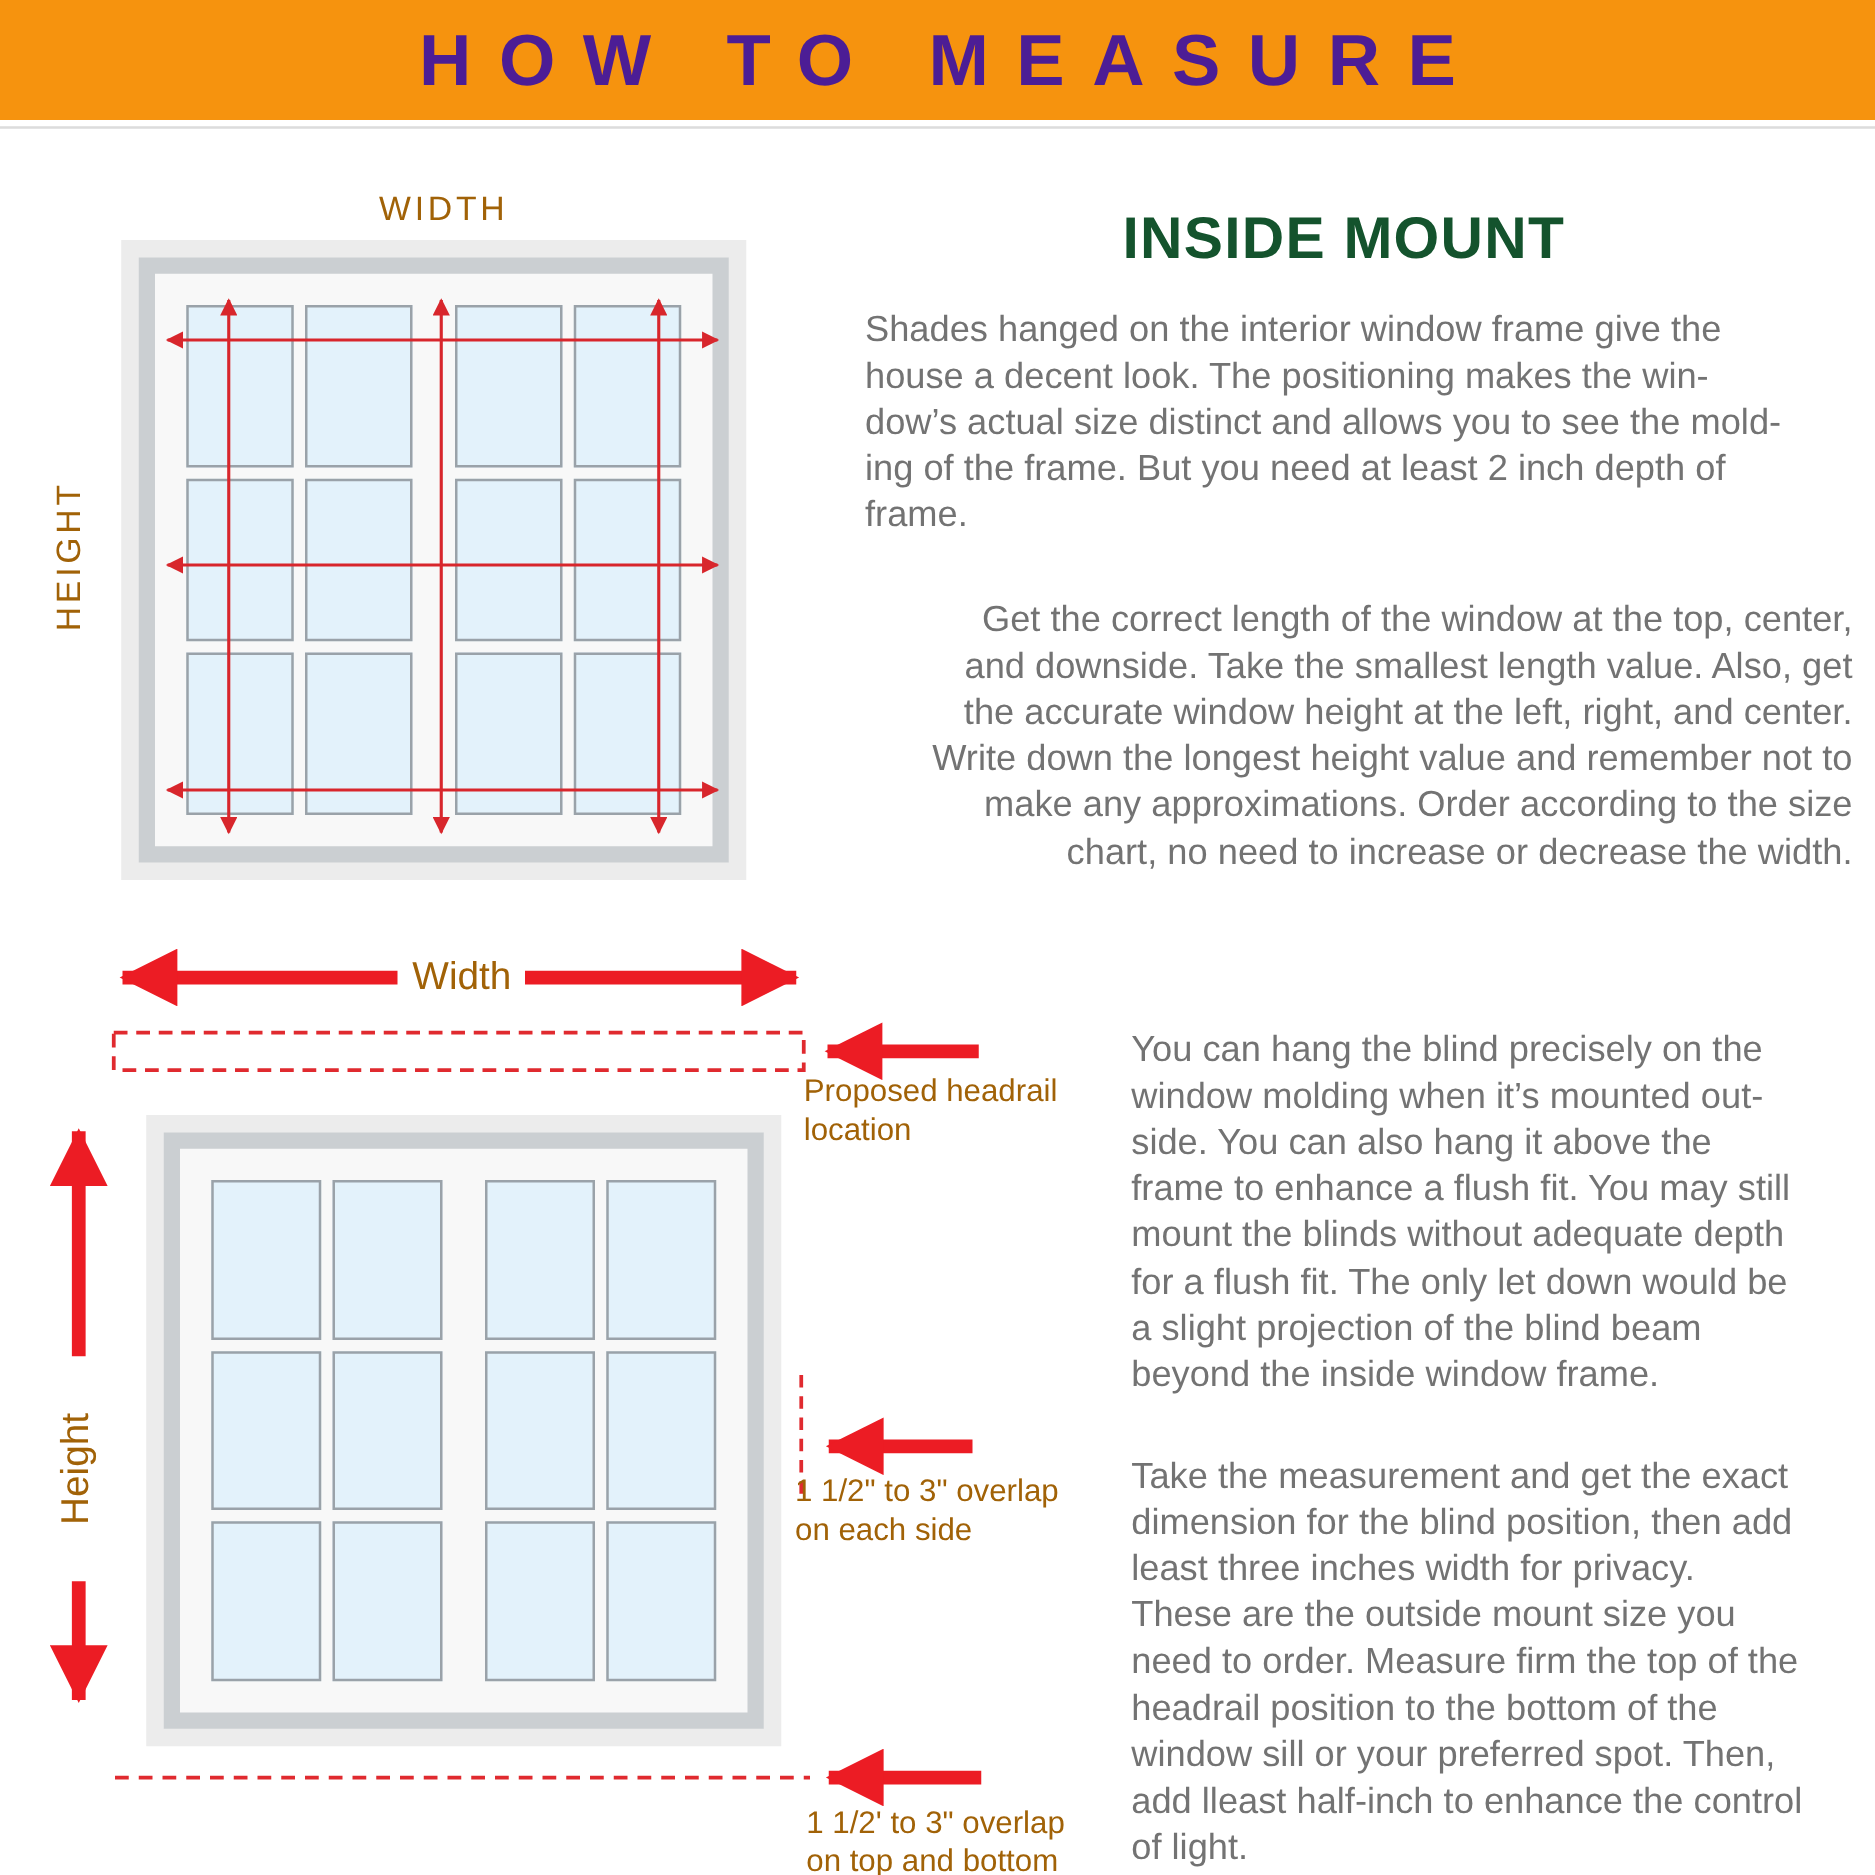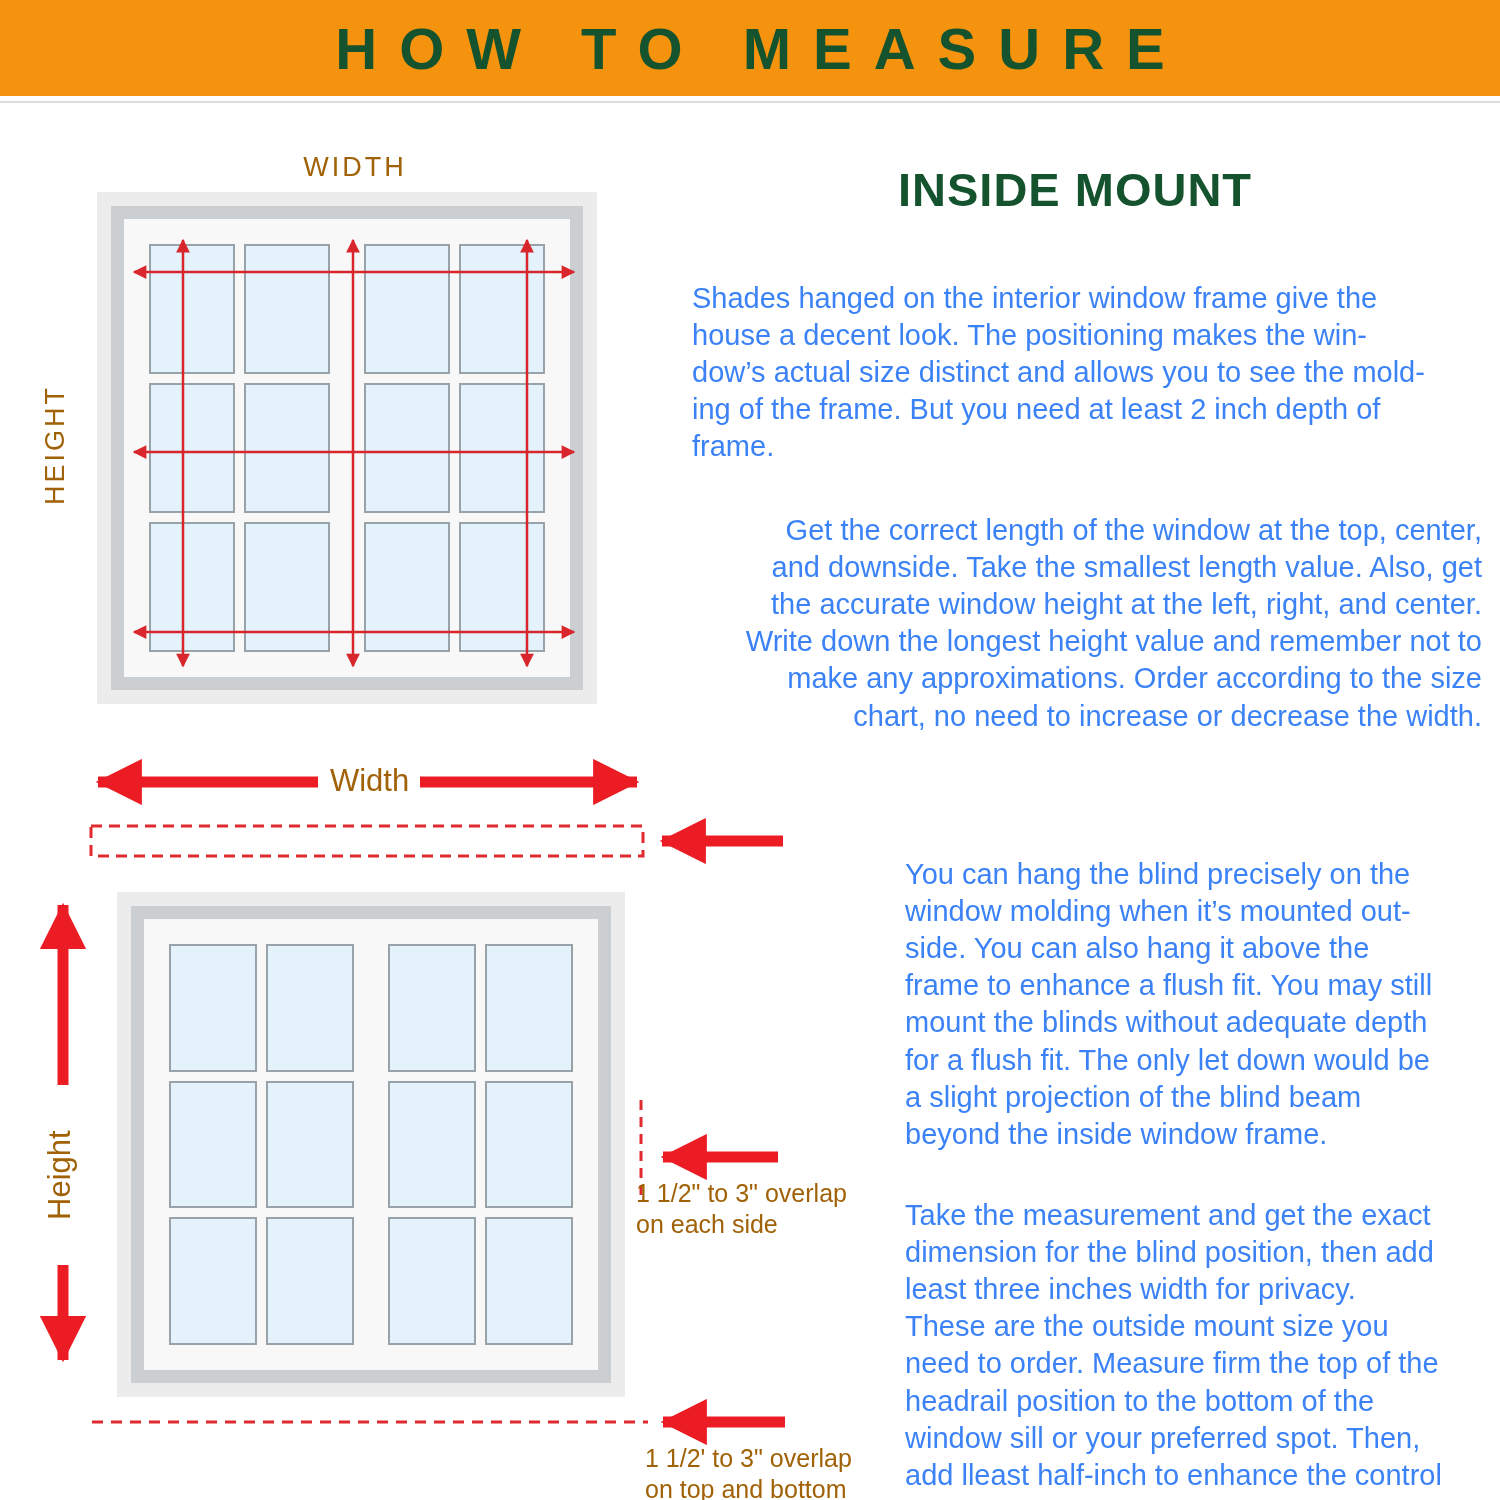--- a/index.html
+++ b/index.html
@@ -2,21 +2,21 @@
 <html><head>
 <meta charset="utf-8">
 <style>
   html,body{margin:0;padding:0;background:#fff;}
   .page{position:relative;width:1500px;height:1500px;background:#fff;overflow:hidden;
         font-family:"Liberation Sans", sans-serif;}
 
   
   .header{position:absolute;left:0;top:0;width:1500px;height:96px;background:#F6930E;
           display:flex;align-items:center;justify-content:center;}
-  .header h1{margin:13px;color:#14532d;font-size:58px;font-weight:800;letter-spacing:22px;
+  .header h1{margin:13px;color:#4c1d95;font-size:58px;font-weight:800;letter-spacing:22px;
              padding-left:22px;white-space:nowrap;}
   .header-rule{position:absolute;left:0;top:101px;width:1500px;height:2px;background:#dcdcdc;}
 
   
   .window{position:absolute;box-sizing:border-box;background:#ececec;padding:14px;}
   .win-mid{box-sizing:border-box;width:100%;height:100%;background:#cbcfd2;padding:13px;}
   .win-frame{box-sizing:border-box;width:100%;height:100%;background:#f8f8f8;padding:25px;}
   .panes{box-sizing:border-box;display:flex;gap:34px;width:100%;height:100%;}
   .sash{flex:1;display:grid;grid-template-columns:1fr 1fr;grid-template-rows:1fr 1fr 1fr;gap:9px;}
   .pane{background:#e3f2fb;border:2px solid #9aa2a9;}
@@ -24,22 +24,22 @@
   
   .red-label{position:absolute;color:#a16207;z-index:6;}
   .caps-label{font-size:27px;letter-spacing:3px;}
   .vtext{writing-mode:vertical-rl;transform:rotate(180deg);text-align:center;}
   .red-note{font-size:25px;line-height:1.24;white-space:pre-line;}
   .dim-label{font-size:31px;}
 
   
   .mount-title{position:absolute;color:#14532d;font-weight:bold;font-size:47px;
                text-align:center;letter-spacing:1px;white-space:nowrap;z-index:6;}
-  .body-text{position:absolute;color:#3b82f6;font-size:29px;line-height:1.28;
-             white-space:pre-line;z-index:6;margin-top:34px;}
+  .body-text{position:absolute;color:#737373;font-size:29px;line-height:1.28;
+             white-space:pre-line;z-index:6;}
 
   
   .overlay{position:absolute;left:0;top:0;width:1500px;height:1500px;z-index:5;pointer-events:none;}
 
   .height-badge{background:#ffffff;padding:10px 2px;}
 </style>
 </head>
 <body>
 
 <div class="page">
@@ -99,20 +99,22 @@
             <div class="pane"></div>
             <div class="pane"></div>
           </div>
         </div>
       </div>
     </div>
   </div>
 
   <div class="red-label dim-label vtext height-badge" style="left:40px;top:1085px;height:160px;">Height</div>
 
+  <div class="red-label red-note" style="left:643px;top:858px;width:260px;">Proposed headrail
+location</div>
 
   <div class="red-label red-note" style="left:636px;top:1178px;width:260px;">1 1/2" to 3" overlap
 on each side</div>
 
   <div class="red-label red-note" style="left:645px;top:1443px;width:260px;">1 1/2' to 3" overlap
 on top and bottom</div>
 
   <div class="mount-title" style="left:690px;top:162px;width:770px;">INSIDE MOUNT</div>
   <div class="body-text" style="left:692px;top:246px;width:790px;">Shades hanged on the interior window frame give the
 house a decent look. The positioning makes the win-

